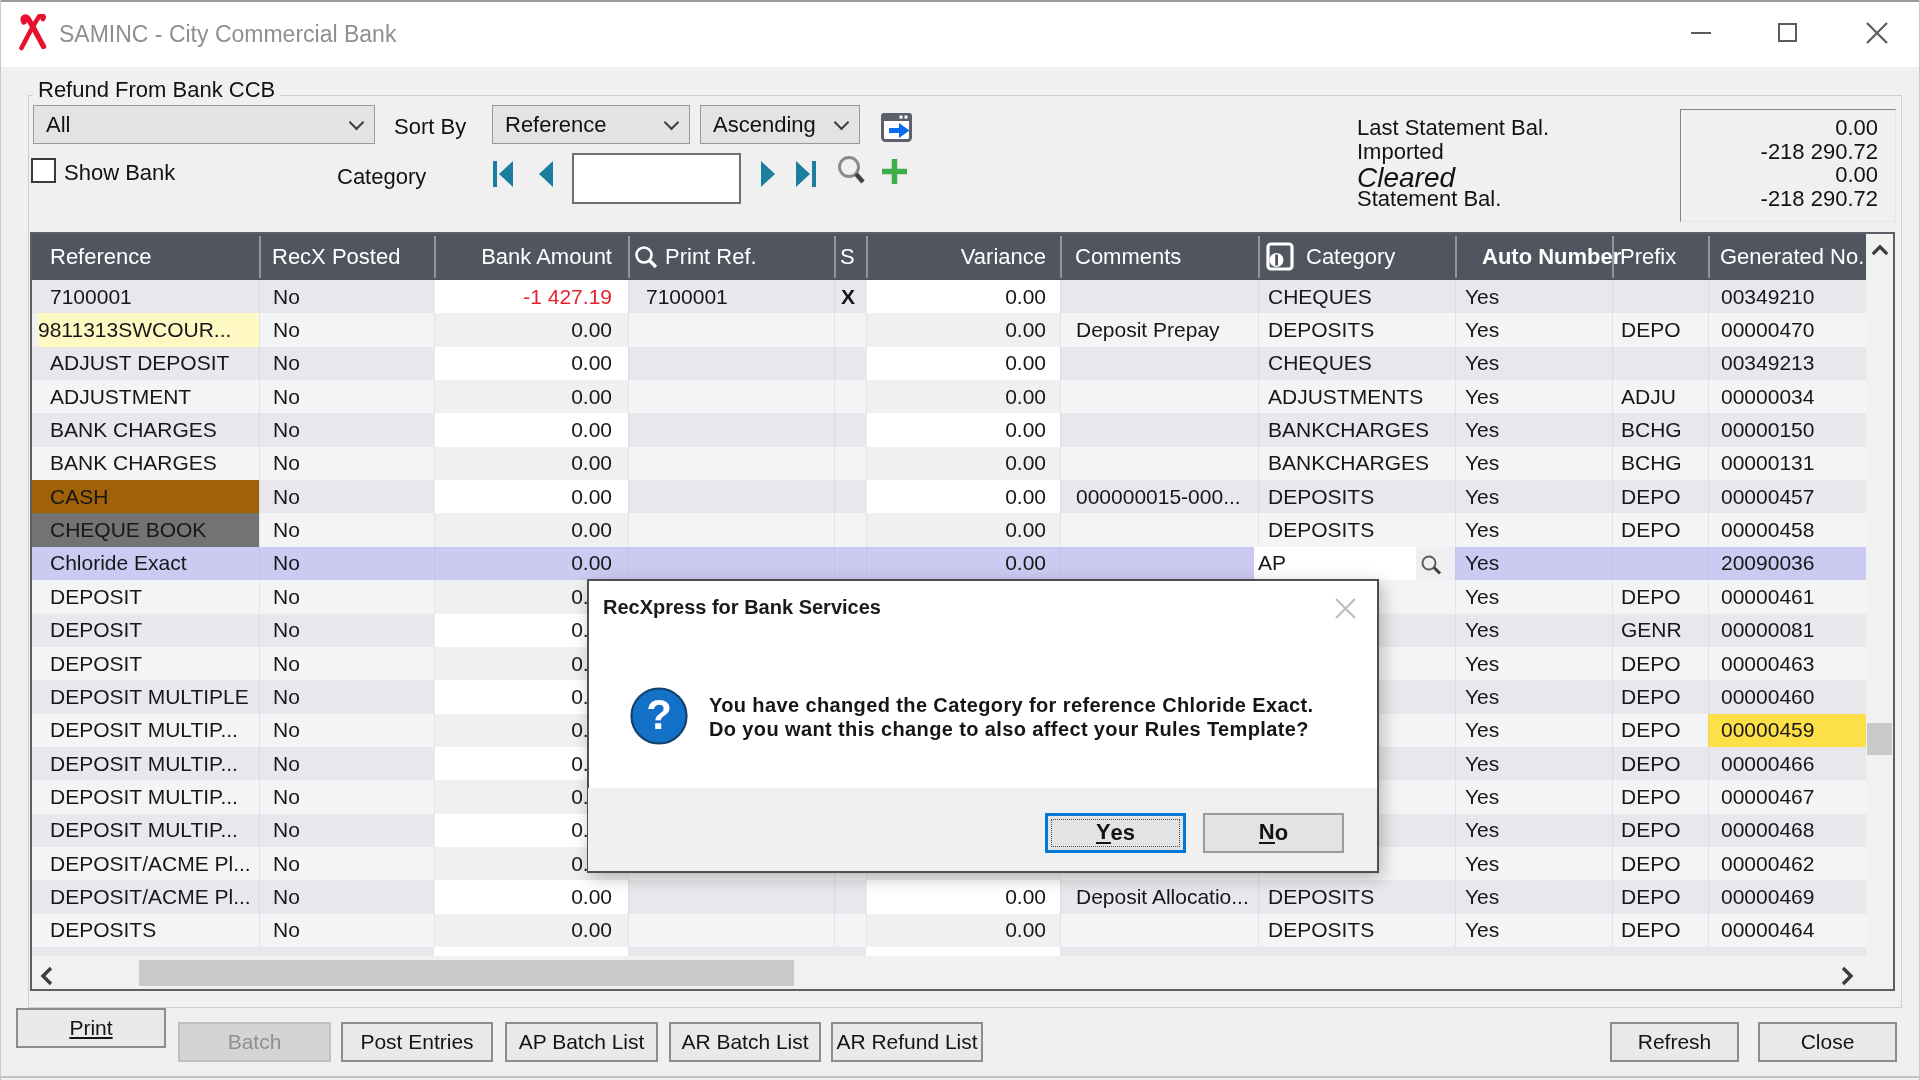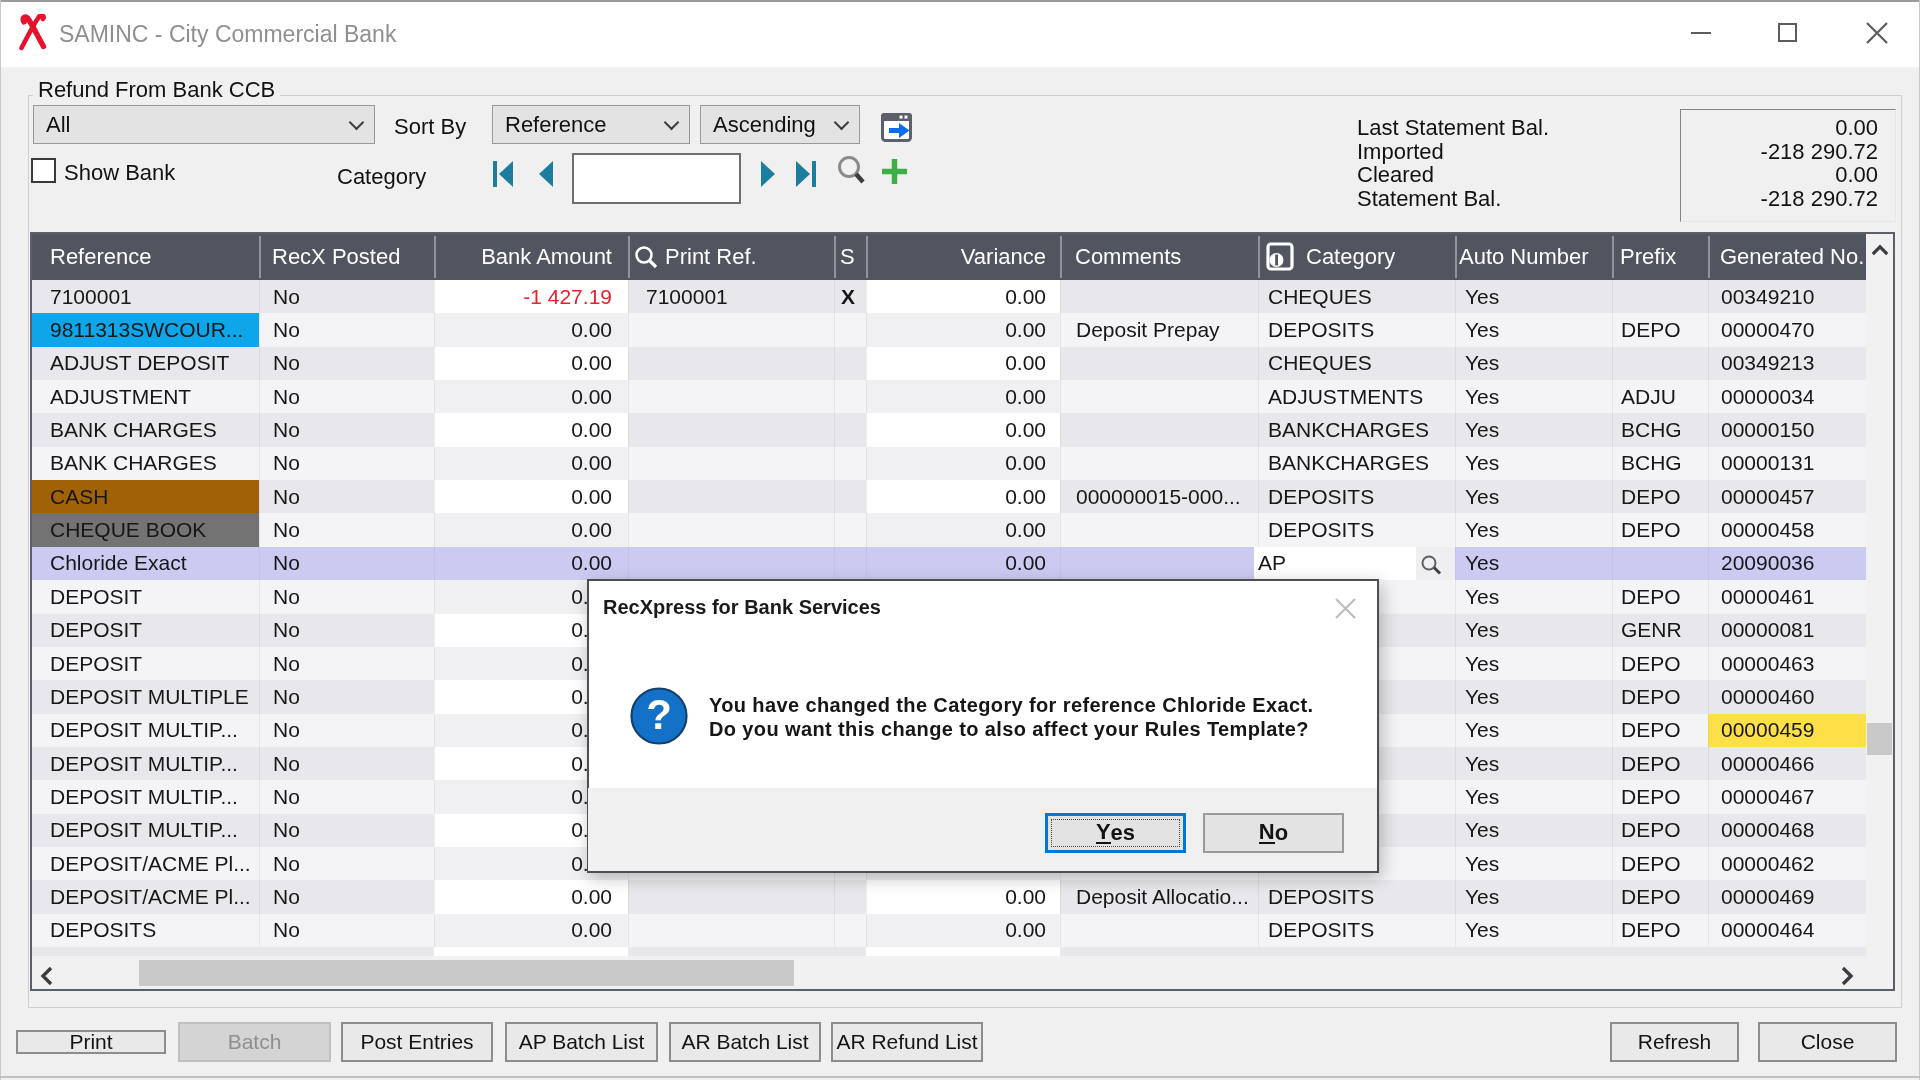--- a/index.html
+++ b/index.html
@@ -73,21 +73,21 @@
   </svg>
 <svg class="abs" style="left:836px;top:155px;" width="30" height="32" viewBox="0 0 30 32">
 <circle cx="13" cy="12" r="9.5" fill="none" stroke="#8a8a8a" stroke-width="3"></circle>
 <path d="M20 19 L27 27" stroke="#3f3f3f" stroke-width="4.5"></path>
   </svg>
 <svg class="abs" style="left:881px;top:158px;" width="27" height="27" viewBox="0 0 27 27">
 <path d="M13.5 1 V26 M1 13.5 H26" stroke="#3fae49" stroke-width="5.5"></path>
   </svg>
 <div class="lbl" style="left:1357px;top:115.0px;font-size:22px;">Last Statement Bal.</div>
 <div class="lbl" style="left:1357px;top:138.5px;font-size:22px;">Imported</div>
-<div class="lbl" style="left:1357px;top:162.0px;font-size:22px;">Cleared</div>
+<div class="lbl" style="left:1357px;top:162.0px;font-size:28px;font-style:italic;">Cleared</div>
 <div class="lbl" style="left:1357px;top:185.5px;font-size:22px;">Statement Bal.</div>
 <div class="abs" style="left:1680px;top:109px;width:216px;height:113px;border:1px solid #858585;border-right-color:#e6e6e6;border-bottom-color:#e6e6e6;"></div>
 <div class="lbl" style="left:1680px;top:115.0px;width:198px;text-align:right;">0.00</div>
 <div class="lbl" style="left:1680px;top:138.5px;width:198px;text-align:right;">-218 290.72</div>
 <div class="lbl" style="left:1680px;top:162.0px;width:198px;text-align:right;">0.00</div>
 <div class="lbl" style="left:1680px;top:185.5px;width:198px;text-align:right;">-218 290.72</div>
 <div class="abs" style="left:30px;top:232px;width:1865px;height:759px;border:2px solid #5a5f68;background:#f1f1f1;"></div>
 <div class="abs" style="left:32px;top:234px;width:1834px;height:46px;background:#515560;"></div>
 <div class="hc" style="left:32px;top:234px;width:227px;height:46px;padding-left:18px;justify-content:flex-start;">Reference</div>
 <div class="hc" style="left:259px;top:234px;width:175px;height:46px;padding-left:13px;justify-content:flex-start;">RecX Posted</div>
@@ -97,21 +97,21 @@
 <div class="hc" style="left:628px;top:234px;width:206px;height:46px;padding-left:37px;justify-content:flex-start;">Print Ref.</div>
 <div class="abs" style="left:628px;top:236px;width:2px;height:42px;background:#9094a0;"></div>
 <div class="hc" style="left:834px;top:234px;width:32px;height:46px;padding-left:6px;justify-content:flex-start;">S</div>
 <div class="abs" style="left:834px;top:236px;width:2px;height:42px;background:#9094a0;"></div>
 <div class="hc" style="left:866px;top:234px;width:194px;height:46px;padding-right:14px;justify-content:flex-end;">Variance</div>
 <div class="abs" style="left:866px;top:236px;width:2px;height:42px;background:#9094a0;"></div>
 <div class="hc" style="left:1060px;top:234px;width:198px;height:46px;padding-left:15px;justify-content:flex-start;">Comments</div>
 <div class="abs" style="left:1060px;top:236px;width:2px;height:42px;background:#9094a0;"></div>
 <div class="hc" style="left:1258px;top:234px;width:197px;height:46px;padding-left:48px;justify-content:flex-start;">Category</div>
 <div class="abs" style="left:1258px;top:236px;width:2px;height:42px;background:#9094a0;"></div>
-<div class="hc" style="left:1455px;top:234px;width:185px;height:46px;padding-left:4px;justify-content:flex-start;">Auto Number</div>
+<div class="hc" style="left:1455px;top:234px;width:185px;height:46px;padding-left:27px;justify-content:flex-start;font-weight:bold;">Auto Number</div>
 <div class="abs" style="left:1455px;top:236px;width:2px;height:42px;background:#9094a0;"></div>
 <div class="hc" style="left:1612px;top:234px;width:96px;height:46px;padding-left:8px;justify-content:flex-start;">Prefix</div>
 <div class="abs" style="left:1612px;top:236px;width:2px;height:42px;background:#9094a0;"></div>
 <div class="hc" style="left:1708px;top:234px;width:158px;height:46px;padding-left:12px;justify-content:flex-start;">Generated No.</div>
 <div class="abs" style="left:1708px;top:236px;width:2px;height:42px;background:#9094a0;"></div>
 <svg class="abs" style="left:633px;top:245px;" width="26" height="26" viewBox="0 0 26 26">
 <circle cx="11" cy="10" r="7.5" fill="none" stroke="#fff" stroke-width="2.6"></circle>
 <path d="M16.5 15.5 L23 22" stroke="#fff" stroke-width="3.2"></path>
   </svg>
 <svg class="abs" style="left:1266px;top:242px;" width="28" height="29" viewBox="0 0 28 29">
@@ -123,21 +123,21 @@
 <div class="cell" style="left:259px;top:280.0px;width:175px;height:33.35px;background:#e8e8ec;padding-left:13px;justify-content:flex-start;border-left:1px solid rgba(150,153,165,0.16);">No</div>
 <div class="cell" style="left:434px;top:280.0px;width:194px;height:33.35px;background:#ffffff;padding-right:16px;justify-content:flex-end;border-left:1px solid rgba(150,153,165,0.16);color:#e8212e;">-1 427.19</div>
 <div class="cell" style="left:628px;top:280.0px;width:206px;height:33.35px;background:#e8e8ec;padding-left:17px;justify-content:flex-start;border-left:1px solid rgba(150,153,165,0.16);">7100001</div>
 <div class="cell" style="left:834px;top:280.0px;width:32px;height:33.35px;background:#e8e8ec;padding-left:6px;justify-content:flex-start;border-left:1px solid rgba(150,153,165,0.16);font-weight:700;">X</div>
 <div class="cell" style="left:866px;top:280.0px;width:194px;height:33.35px;background:#ffffff;padding-right:14px;justify-content:flex-end;border-left:1px solid rgba(150,153,165,0.16);">0.00</div>
 <div class="cell" style="left:1060px;top:280.0px;width:198px;height:33.35px;background:#e8e8ec;padding-left:15px;justify-content:flex-start;border-left:1px solid rgba(150,153,165,0.16);"></div>
 <div class="cell" style="left:1258px;top:280.0px;width:197px;height:33.35px;background:#e8e8ec;padding-left:9px;justify-content:flex-start;border-left:1px solid rgba(150,153,165,0.16);">CHEQUES</div>
 <div class="cell" style="left:1455px;top:280.0px;width:157px;height:33.35px;background:#e8e8ec;padding-left:9px;justify-content:flex-start;border-left:1px solid rgba(150,153,165,0.16);">Yes</div>
 <div class="cell" style="left:1612px;top:280.0px;width:96px;height:33.35px;background:#e8e8ec;padding-left:8px;justify-content:flex-start;border-left:1px solid rgba(150,153,165,0.16);"></div>
 <div class="cell" style="left:1708px;top:280.0px;width:158px;height:33.35px;background:#e8e8ec;padding-left:12px;justify-content:flex-start;border-left:1px solid rgba(150,153,165,0.16);">00349210</div>
-<div class="cell" style="left:32px;top:313.35px;width:227px;height:33.35px;background:#0ea5e9;padding-left:18px;justify-content:flex-start;">9811313SWCOUR...</div>
+<div class="cell" style="left:38px;top:313.35px;width:227px;height:33.35px;background:#fef9c3;justify-content:flex-start;">9811313SWCOUR...</div>
 <div class="cell" style="left:259px;top:313.35px;width:175px;height:33.35px;background:#f4f4f7;padding-left:13px;justify-content:flex-start;border-left:1px solid rgba(150,153,165,0.16);">No</div>
 <div class="cell" style="left:434px;top:313.35px;width:194px;height:33.35px;background:#f0f0f3;padding-right:16px;justify-content:flex-end;border-left:1px solid rgba(150,153,165,0.16);">0.00</div>
 <div class="cell" style="left:628px;top:313.35px;width:206px;height:33.35px;background:#f4f4f7;padding-left:17px;justify-content:flex-start;border-left:1px solid rgba(150,153,165,0.16);"></div>
 <div class="cell" style="left:834px;top:313.35px;width:32px;height:33.35px;background:#f4f4f7;padding-left:6px;justify-content:flex-start;border-left:1px solid rgba(150,153,165,0.16);"></div>
 <div class="cell" style="left:866px;top:313.35px;width:194px;height:33.35px;background:#f0f0f3;padding-right:14px;justify-content:flex-end;border-left:1px solid rgba(150,153,165,0.16);">0.00</div>
 <div class="cell" style="left:1060px;top:313.35px;width:198px;height:33.35px;background:#f4f4f7;padding-left:15px;justify-content:flex-start;border-left:1px solid rgba(150,153,165,0.16);">Deposit Prepay</div>
 <div class="cell" style="left:1258px;top:313.35px;width:197px;height:33.35px;background:#f4f4f7;padding-left:9px;justify-content:flex-start;border-left:1px solid rgba(150,153,165,0.16);">DEPOSITS</div>
 <div class="cell" style="left:1455px;top:313.35px;width:157px;height:33.35px;background:#f4f4f7;padding-left:9px;justify-content:flex-start;border-left:1px solid rgba(150,153,165,0.16);">Yes</div>
 <div class="cell" style="left:1612px;top:313.35px;width:96px;height:33.35px;background:#f4f4f7;padding-left:8px;justify-content:flex-start;border-left:1px solid rgba(150,153,165,0.16);">DEPO</div>
 <div class="cell" style="left:1708px;top:313.35px;width:158px;height:33.35px;background:#f4f4f7;padding-left:12px;justify-content:flex-start;border-left:1px solid rgba(150,153,165,0.16);">00000470</div>
@@ -362,21 +362,21 @@
 <path d="M11 2 L3 10 L11 18" fill="none" stroke="#3c3c42" stroke-width="3.4"></path>
   </svg>
 <svg class="abs" style="left:1840px;top:966px;" width="14" height="20" viewBox="0 0 14 20">
 <path d="M3 2 L11 10 L3 18" fill="none" stroke="#3c3c42" stroke-width="3.4"></path>
   </svg>
 <div class="abs" style="left:1866px;top:234px;width:27px;height:722px;background:#f1f1f1;"></div>
 <svg class="abs" style="left:1871px;top:244px;" width="18" height="13" viewBox="0 0 20 14">
 <path d="M2 11 L10 3 L18 11" fill="none" stroke="#3c3c42" stroke-width="3.6"></path>
   </svg>
 <div class="abs" style="left:1867px;top:723px;width:25px;height:32px;background:#c9c9c9;"></div>
-<div class="btn" style="left:16px;top:1030px;width:150px;height:24px;">Print</div>
+<div class="btn" style="left:16px;top:1008px;width:150px;height:40px;text-decoration:underline;">Print</div>
 <div class="btn" style="left:178px;top:1022px;width:153px;height:40px;background:#d4d4d4;border-color:#c0c0c0;color:#8f8f8f;">Batch</div>
 <div class="btn" style="left:341px;top:1022px;width:152px;height:40px;">Post Entries</div>
 <div class="btn" style="left:505px;top:1022px;width:153px;height:40px;">AP Batch List</div>
 <div class="btn" style="left:669px;top:1022px;width:152px;height:40px;">AR Batch List</div>
 <div class="btn" style="left:831px;top:1022px;width:152px;height:40px;">AR Refund List</div>
 <div class="btn" style="left:1610px;top:1022px;width:129px;height:40px;">Refresh</div>
 <div class="btn" style="left:1758px;top:1022px;width:139px;height:40px;">Close</div>
 <div class="abs" style="left:587px;top:579px;width:792px;height:294px;background:#fff;border:2px solid #4e4e4e;box-shadow:3px 5px 16px rgba(0,0,0,0.25);"></div>
 <div class="abs" style="left:603px;top:596px;font-size:20px;font-weight:700;color:#1a1a1a;">RecXpress for Bank Services</div>
 <svg class="abs" style="left:1334px;top:597px;" width="23" height="23" viewBox="0 0 23 23">

